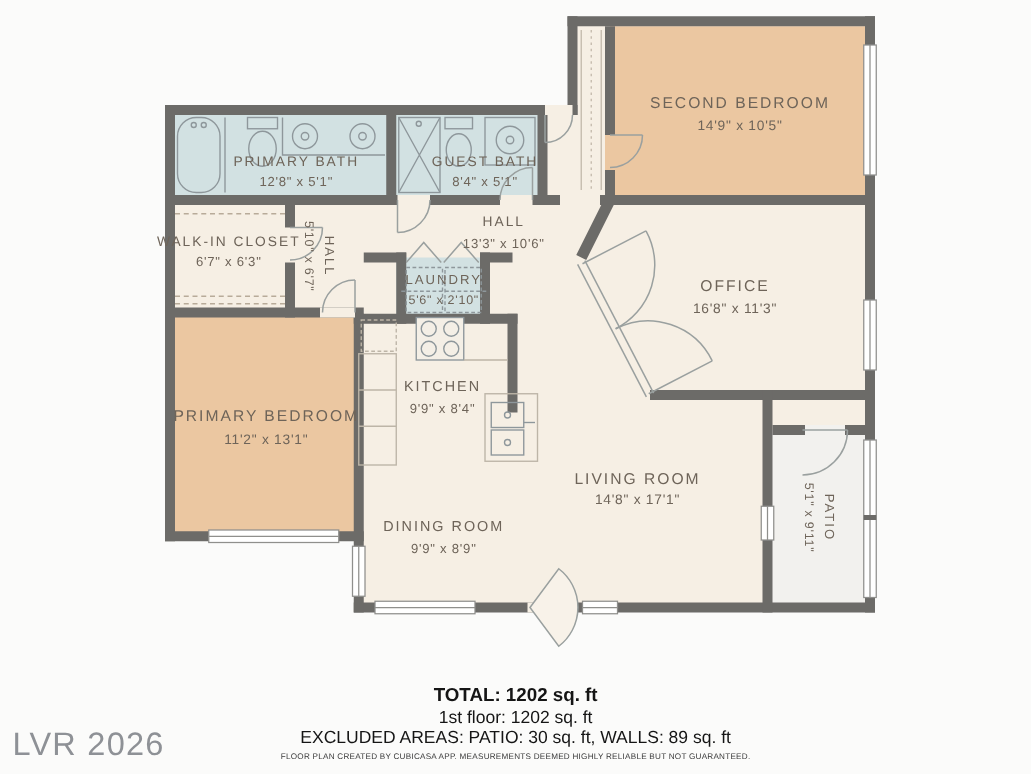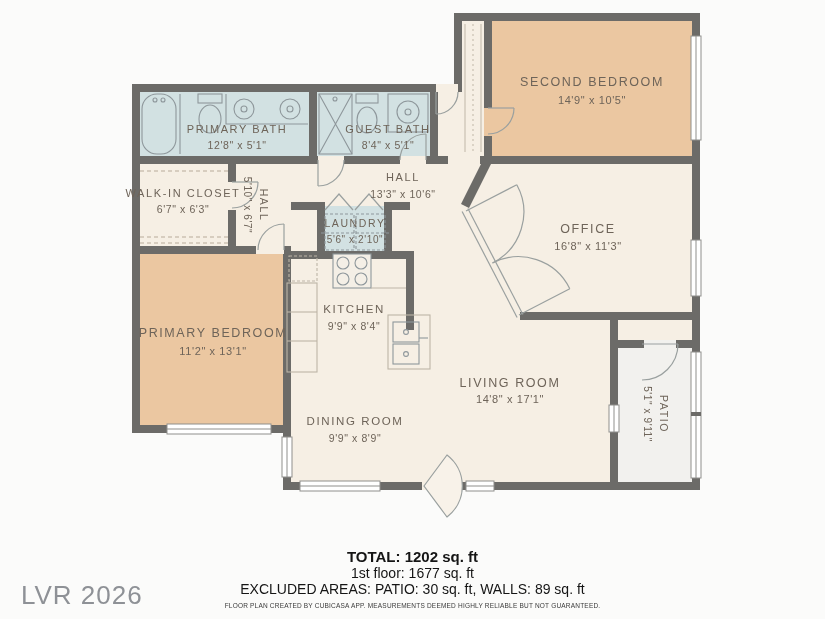--- a/index.html
+++ b/index.html
@@ -6,21 +6,21 @@
   body{width:825px;height:619px;background:#fafafa;font-family:"Liberation Sans",sans-serif;overflow:hidden;}
   .stage{position:relative;width:825px;height:619px;background:#fbfbfa;}
   svg{position:absolute;left:0;top:0;}
   .roomname{fill:#6e6459;letter-spacing:1.6px;}
   .roomdims{fill:#6e6459;letter-spacing:0.6px;}
   .footer{position:absolute;left:0;top:548px;width:825px;text-align:center;color:#151515;}
   .footer .l1{font-size:15px;font-weight:bold;line-height:17px;}
   .footer .l2{font-size:14px;line-height:16px;}
   .footer .l3{font-size:14px;line-height:16px;}
   .footer .l4{font-size:6.5px;color:#3a3a3a;margin-top:5px;letter-spacing:0.2px;}
-  .watermark{position:absolute;left:21px;top:580px;font-size:26px;color:#8e9196;letter-spacing:1px;}
+  .watermark{position:absolute;left:10px;top:580px;font-size:26px;color:#8e9196;letter-spacing:1px;}
 </style>
 </head>
 <body>
 
 <div class="stage">
 
 <svg width="825" height="619" viewBox="0 0 825 619">
 
   <g>
     <polygon points="136,88 458,88 458,17 696,17 696,486 287,486 287,429 136,429" fill="#f6efe4"></polygon>
@@ -261,19 +261,19 @@
     </g>
     <g transform="translate(657,414) rotate(90)">
       <text class="roomname" x="0" y="-3" font-size="10.5">PATIO</text>
       <text class="roomdims" x="0" y="13" font-size="10">5'1" x 9'11"</text>
     </g>
   </g>
 </svg>
 
   <div class="footer">
     <div class="l1">TOTAL: 1202 sq. ft</div>
-    <div class="l2">1st floor: 1677 sq. ft</div>
+    <div class="l2">1st floor: 1202 sq. ft</div>
     <div class="l3">EXCLUDED AREAS: PATIO: 30 sq. ft, WALLS: 89 sq. ft</div>
     <div class="l4">FLOOR PLAN CREATED BY CUBICASA APP. MEASUREMENTS DEEMED HIGHLY RELIABLE BUT NOT GUARANTEED.</div>
   </div>
 
   <div class="watermark">LVR 2026</div>
 </div>
 
 </body></html>

